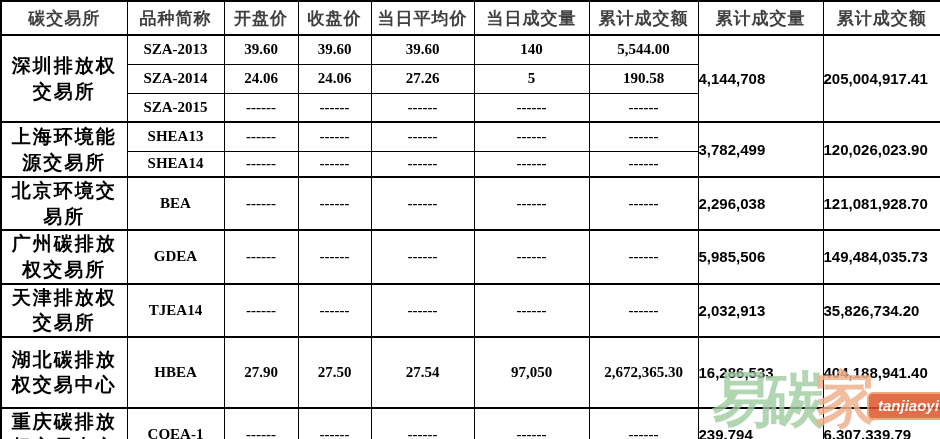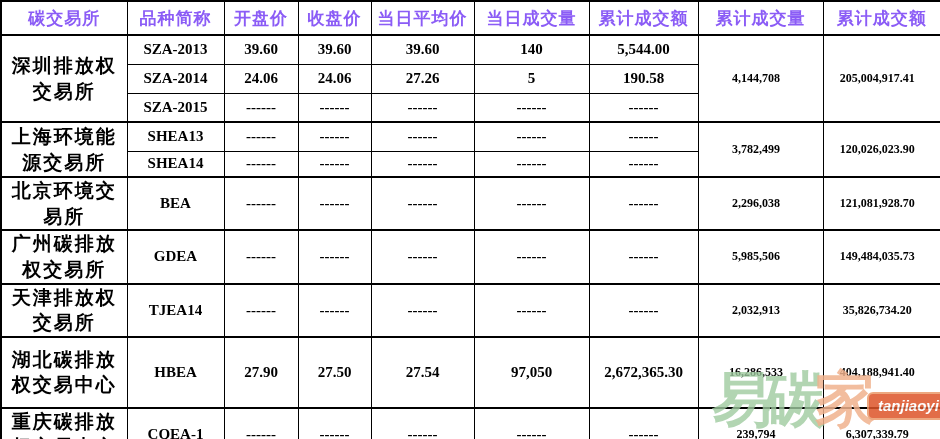--- a/index.html
+++ b/index.html
@@ -1,21 +1,21 @@
 <!DOCTYPE html>
 <html><head>
 <meta charset="utf-8">
 <style>
   html,body{margin:0;padding:0;background:#fff;}
   body{width:940px;height:439px;position:relative;font-family:"Liberation Sans",sans-serif;}
   table{border-collapse:collapse;table-layout:fixed;width:940px;border:2px solid #000;}
   th,td{border:1px solid #000;padding:0;overflow:hidden;vertical-align:middle;background:transparent;}
   tr.header-row th{
     border-bottom:2px solid #000;
-    color:#8b5cf6;
+    color:#404040;
     font-weight:bold;
     font-size:17px;
     letter-spacing:1px;
     text-align:center;
     font-family:"Liberation Sans",sans-serif;
   }
   .exchange{
     font-weight:bold;
     font-size:19px;
     letter-spacing:2px;
@@ -27,24 +27,24 @@
   }
   .code,.num{
     font-family:"Liberation Serif","DejaVu Serif",serif;
     font-weight:bold;
     font-size:15px;
     text-align:center;
     color:#000;
     margin-left:12px;
   }
   .cum{
-    font-family:Liberation Serif, serif;
-    font-weight:bold;
-    font-size:12px;
-    text-align:center;
+    font-family:Liberation Sans, sans-serif;
+    font-weight:bold;
+    font-size:15px;
+    text-align:left;
     padding-right:9px;
     color:#000;
   }
   tr.group-start td{border-top:2px solid #000;}
   
   .watermark{
     position:absolute;
     left:712px;top:368px;
     display:flex;align-items:flex-start;
     pointer-events:none;

